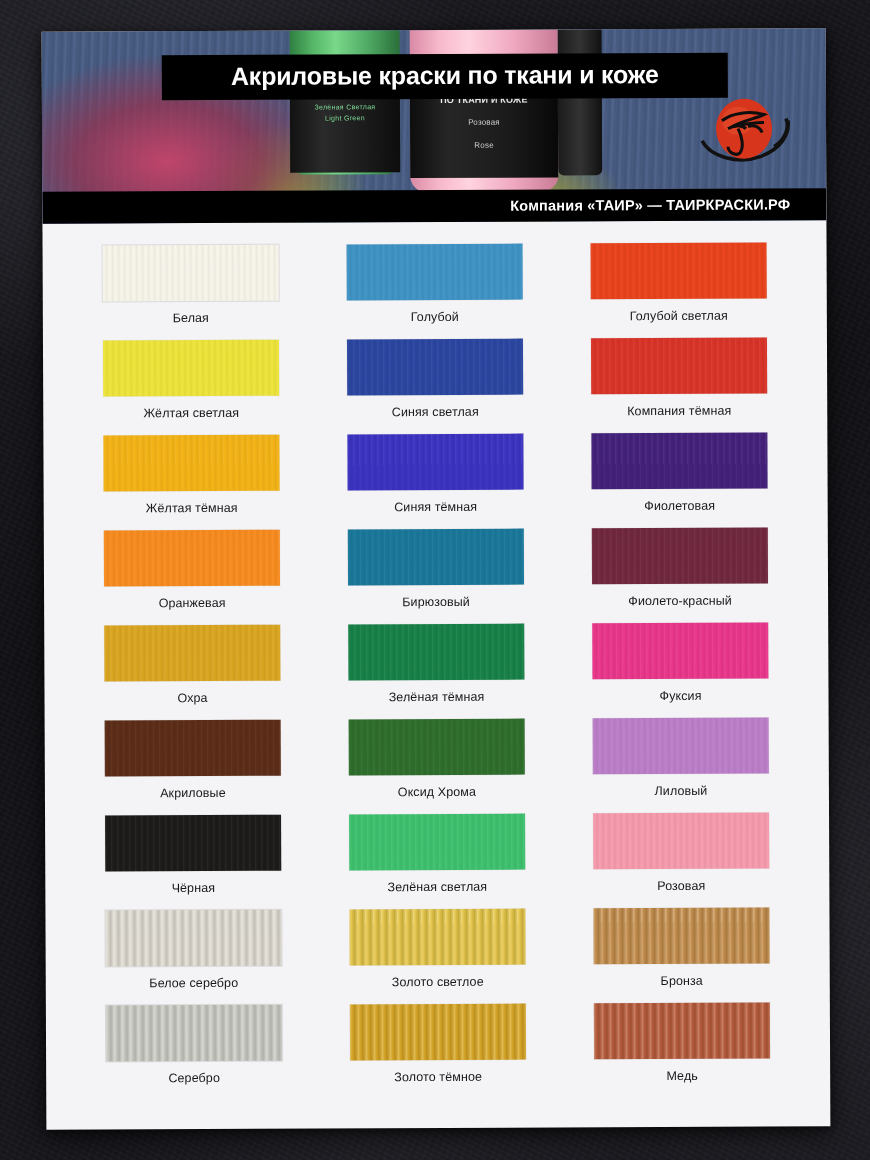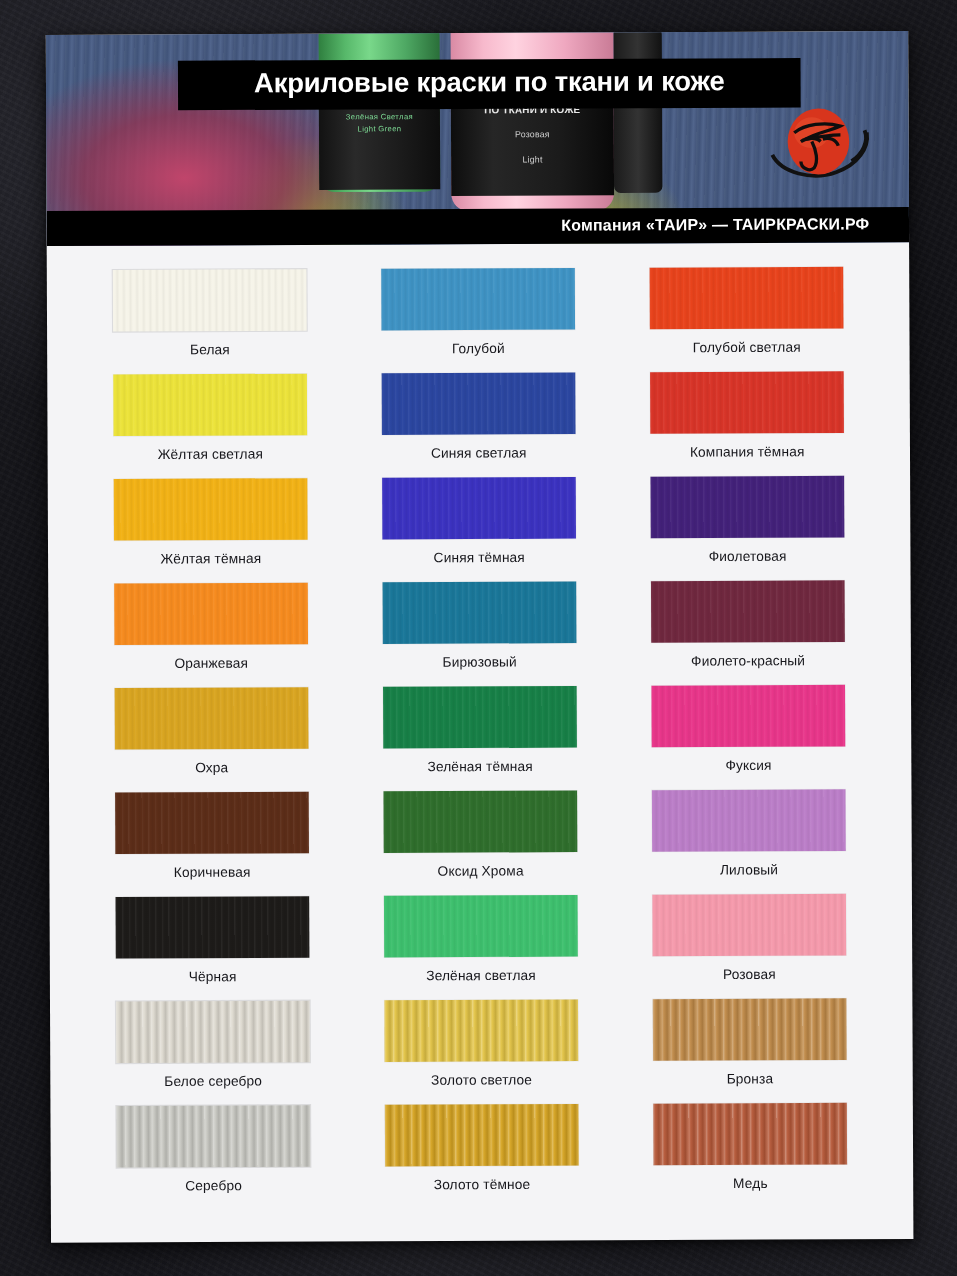--- a/index.html
+++ b/index.html
@@ -226,21 +226,21 @@
         <div class="sub">Зелёная Светлая</div>
         <div class="sub">Light Green</div>
       </div>
     </div>
 
     <div class="jar-pink">
       <div class="lbl">
         <div>АКРИЛОВАЯ КРАСКА</div>
         <div>ПО ТКАНИ И КОЖЕ</div>
         <span class="sub">Розовая</span>
-        <span class="sub">Light</span>
+        <span class="sub">Rose</span>
       </div>
     </div>
 
     <div class="banner-title">Акриловые краски по ткани и коже</div>
 
     <div class="logo">
       <svg viewBox="0 0 96 72" width="96" height="72">
         <path d="M4 46 C12 62 40 70 62 62 C82 55 92 40 90 26" fill="none" stroke="#111" stroke-width="3.5"></path>
         <path d="M88 24 C92 34 86 46 76 52" fill="none" stroke="#111" stroke-width="3.5"></path>
         <ellipse cx="46" cy="34" rx="28" ry="30" fill="#d8351d"></ellipse>
@@ -313,21 +313,21 @@
         <div class="cell">
           <div class="swatch" style="background: rgb(23, 128, 71);"></div>
           <div class="label">Зелёная тёмная</div>
         </div>
         <div class="cell">
           <div class="swatch" style="background: rgb(232, 54, 138);"></div>
           <div class="label">Фуксия</div>
         </div>
         <div class="cell">
           <div class="swatch" style="background: rgb(92, 45, 24);"></div>
-          <div class="label">Коричневая</div>
+          <div class="label">Акриловые</div>
         </div>
         <div class="cell">
           <div class="swatch" style="background: rgb(47, 110, 44);"></div>
           <div class="label">Оксид Хрома</div>
         </div>
         <div class="cell">
           <div class="swatch" style="background: rgb(187, 126, 200);"></div>
           <div class="label">Лиловый</div>
         </div>
         <div class="cell">

